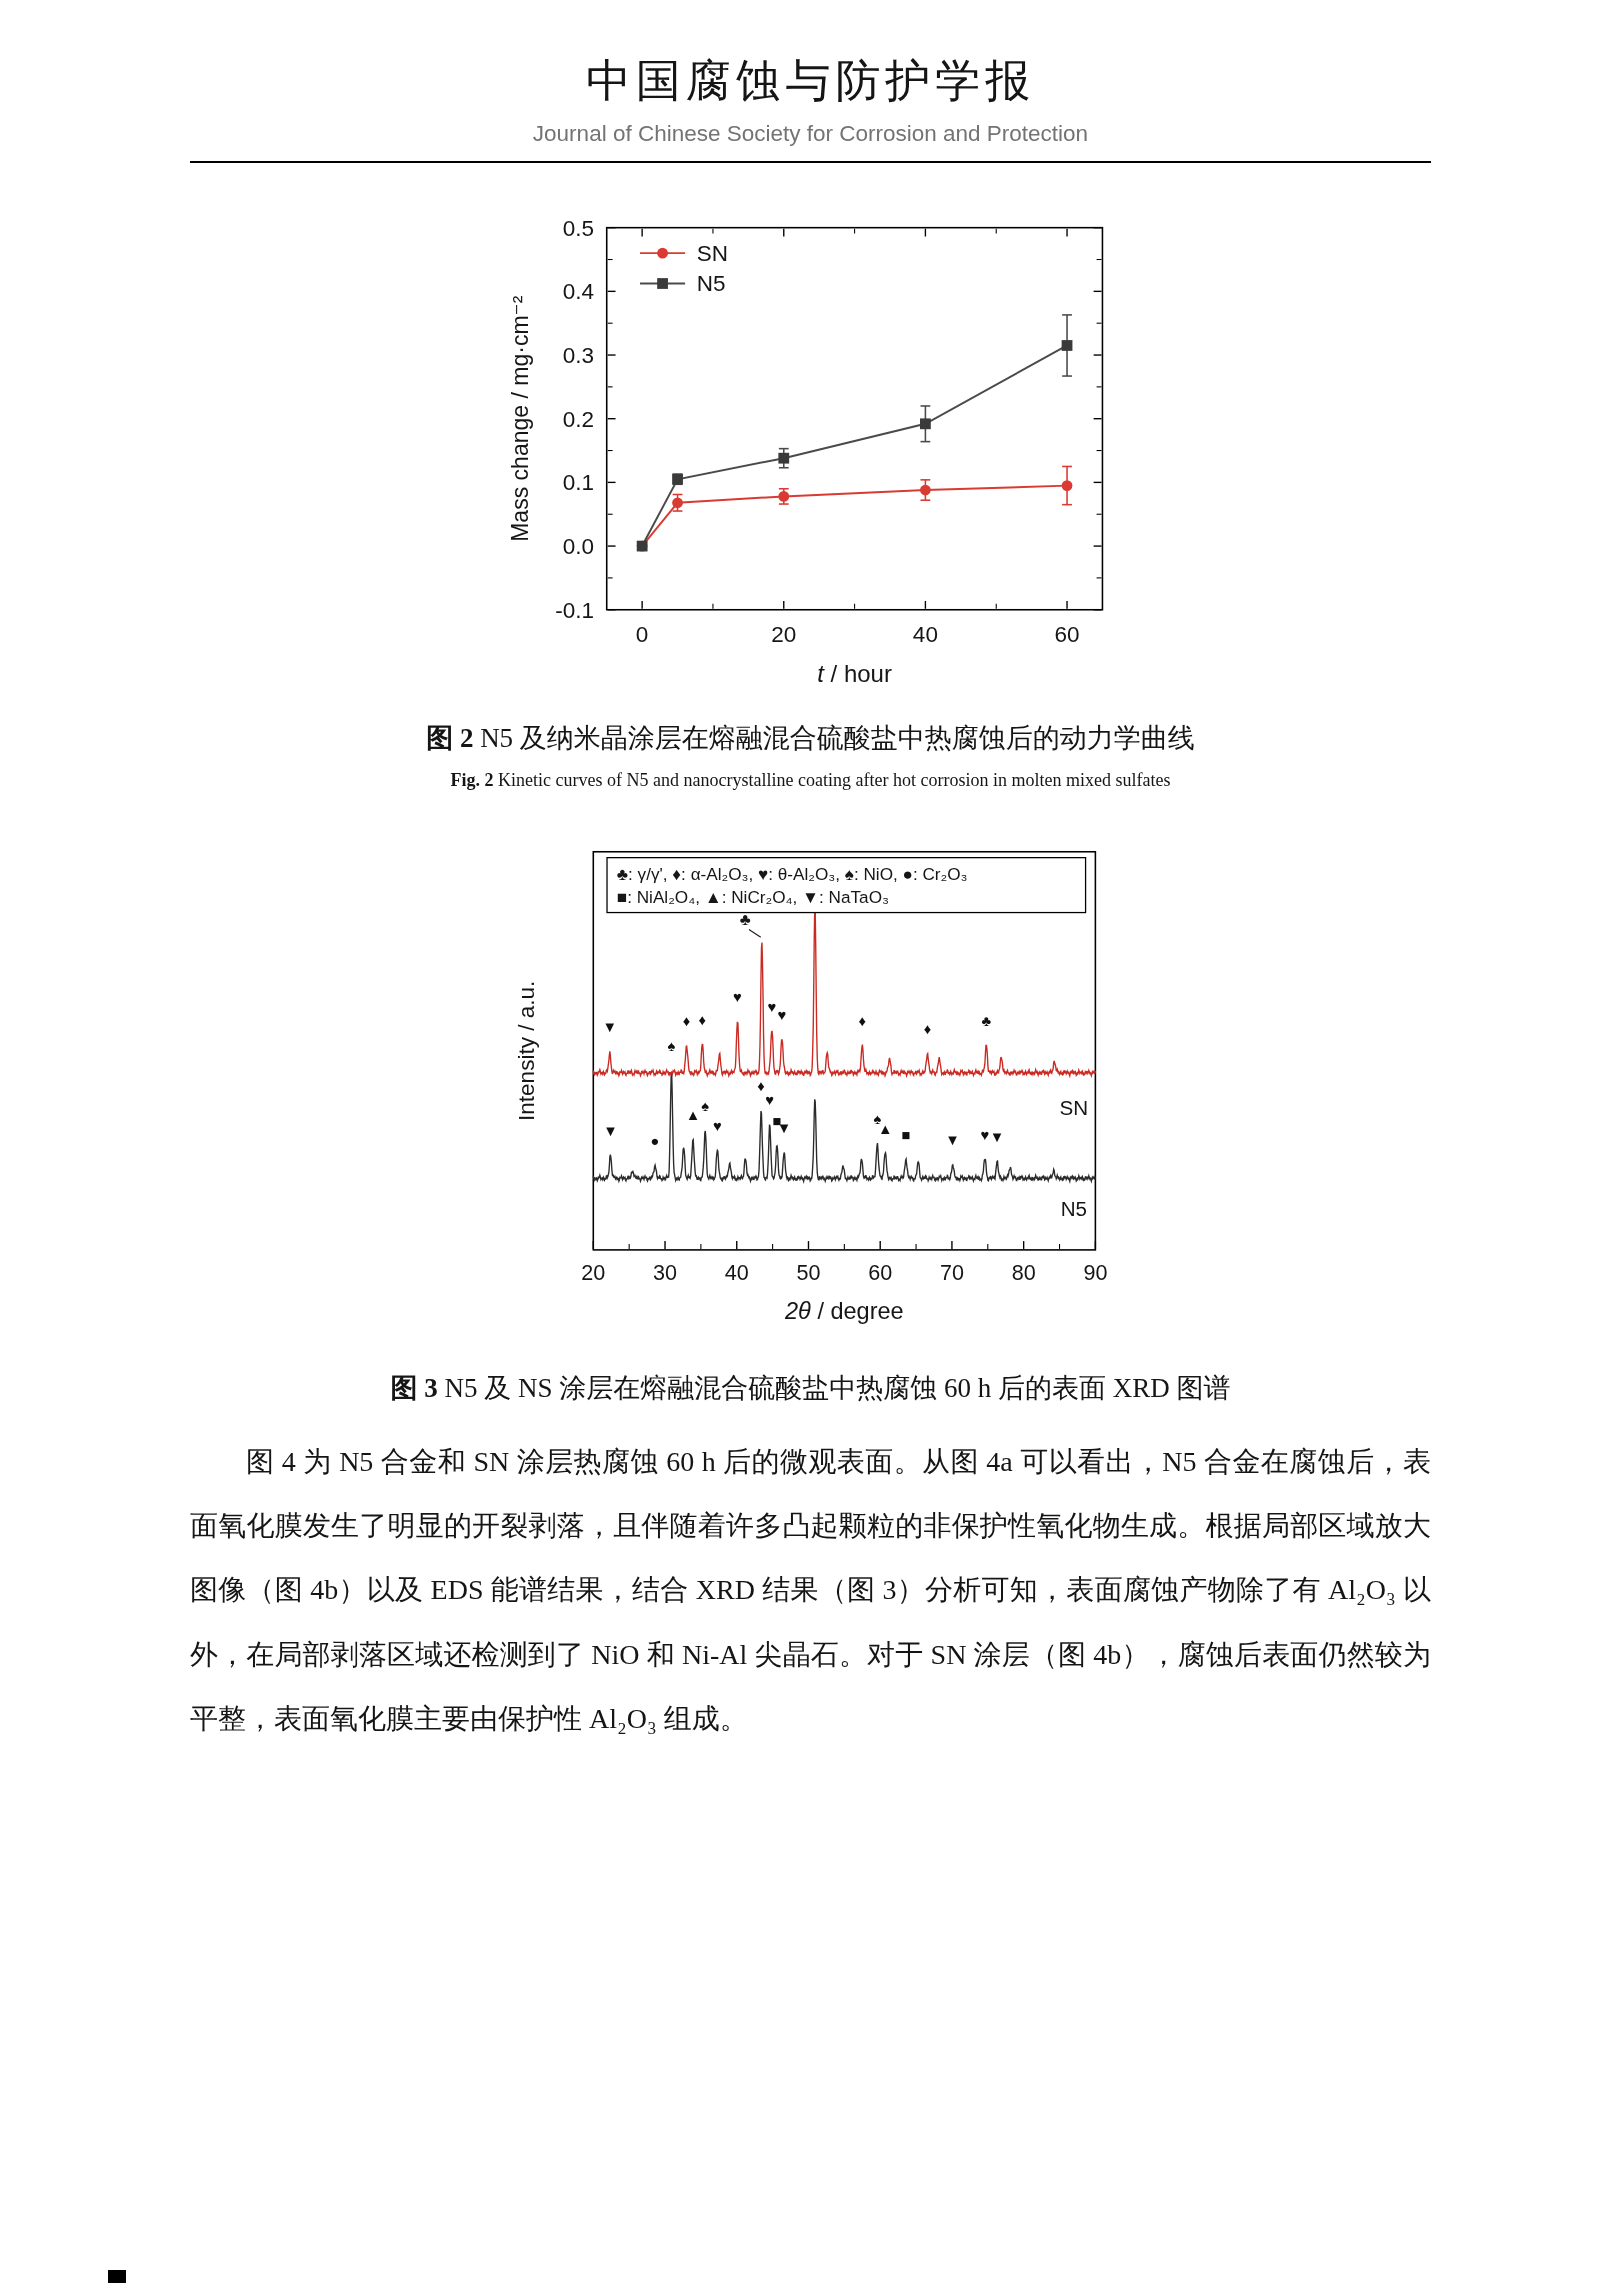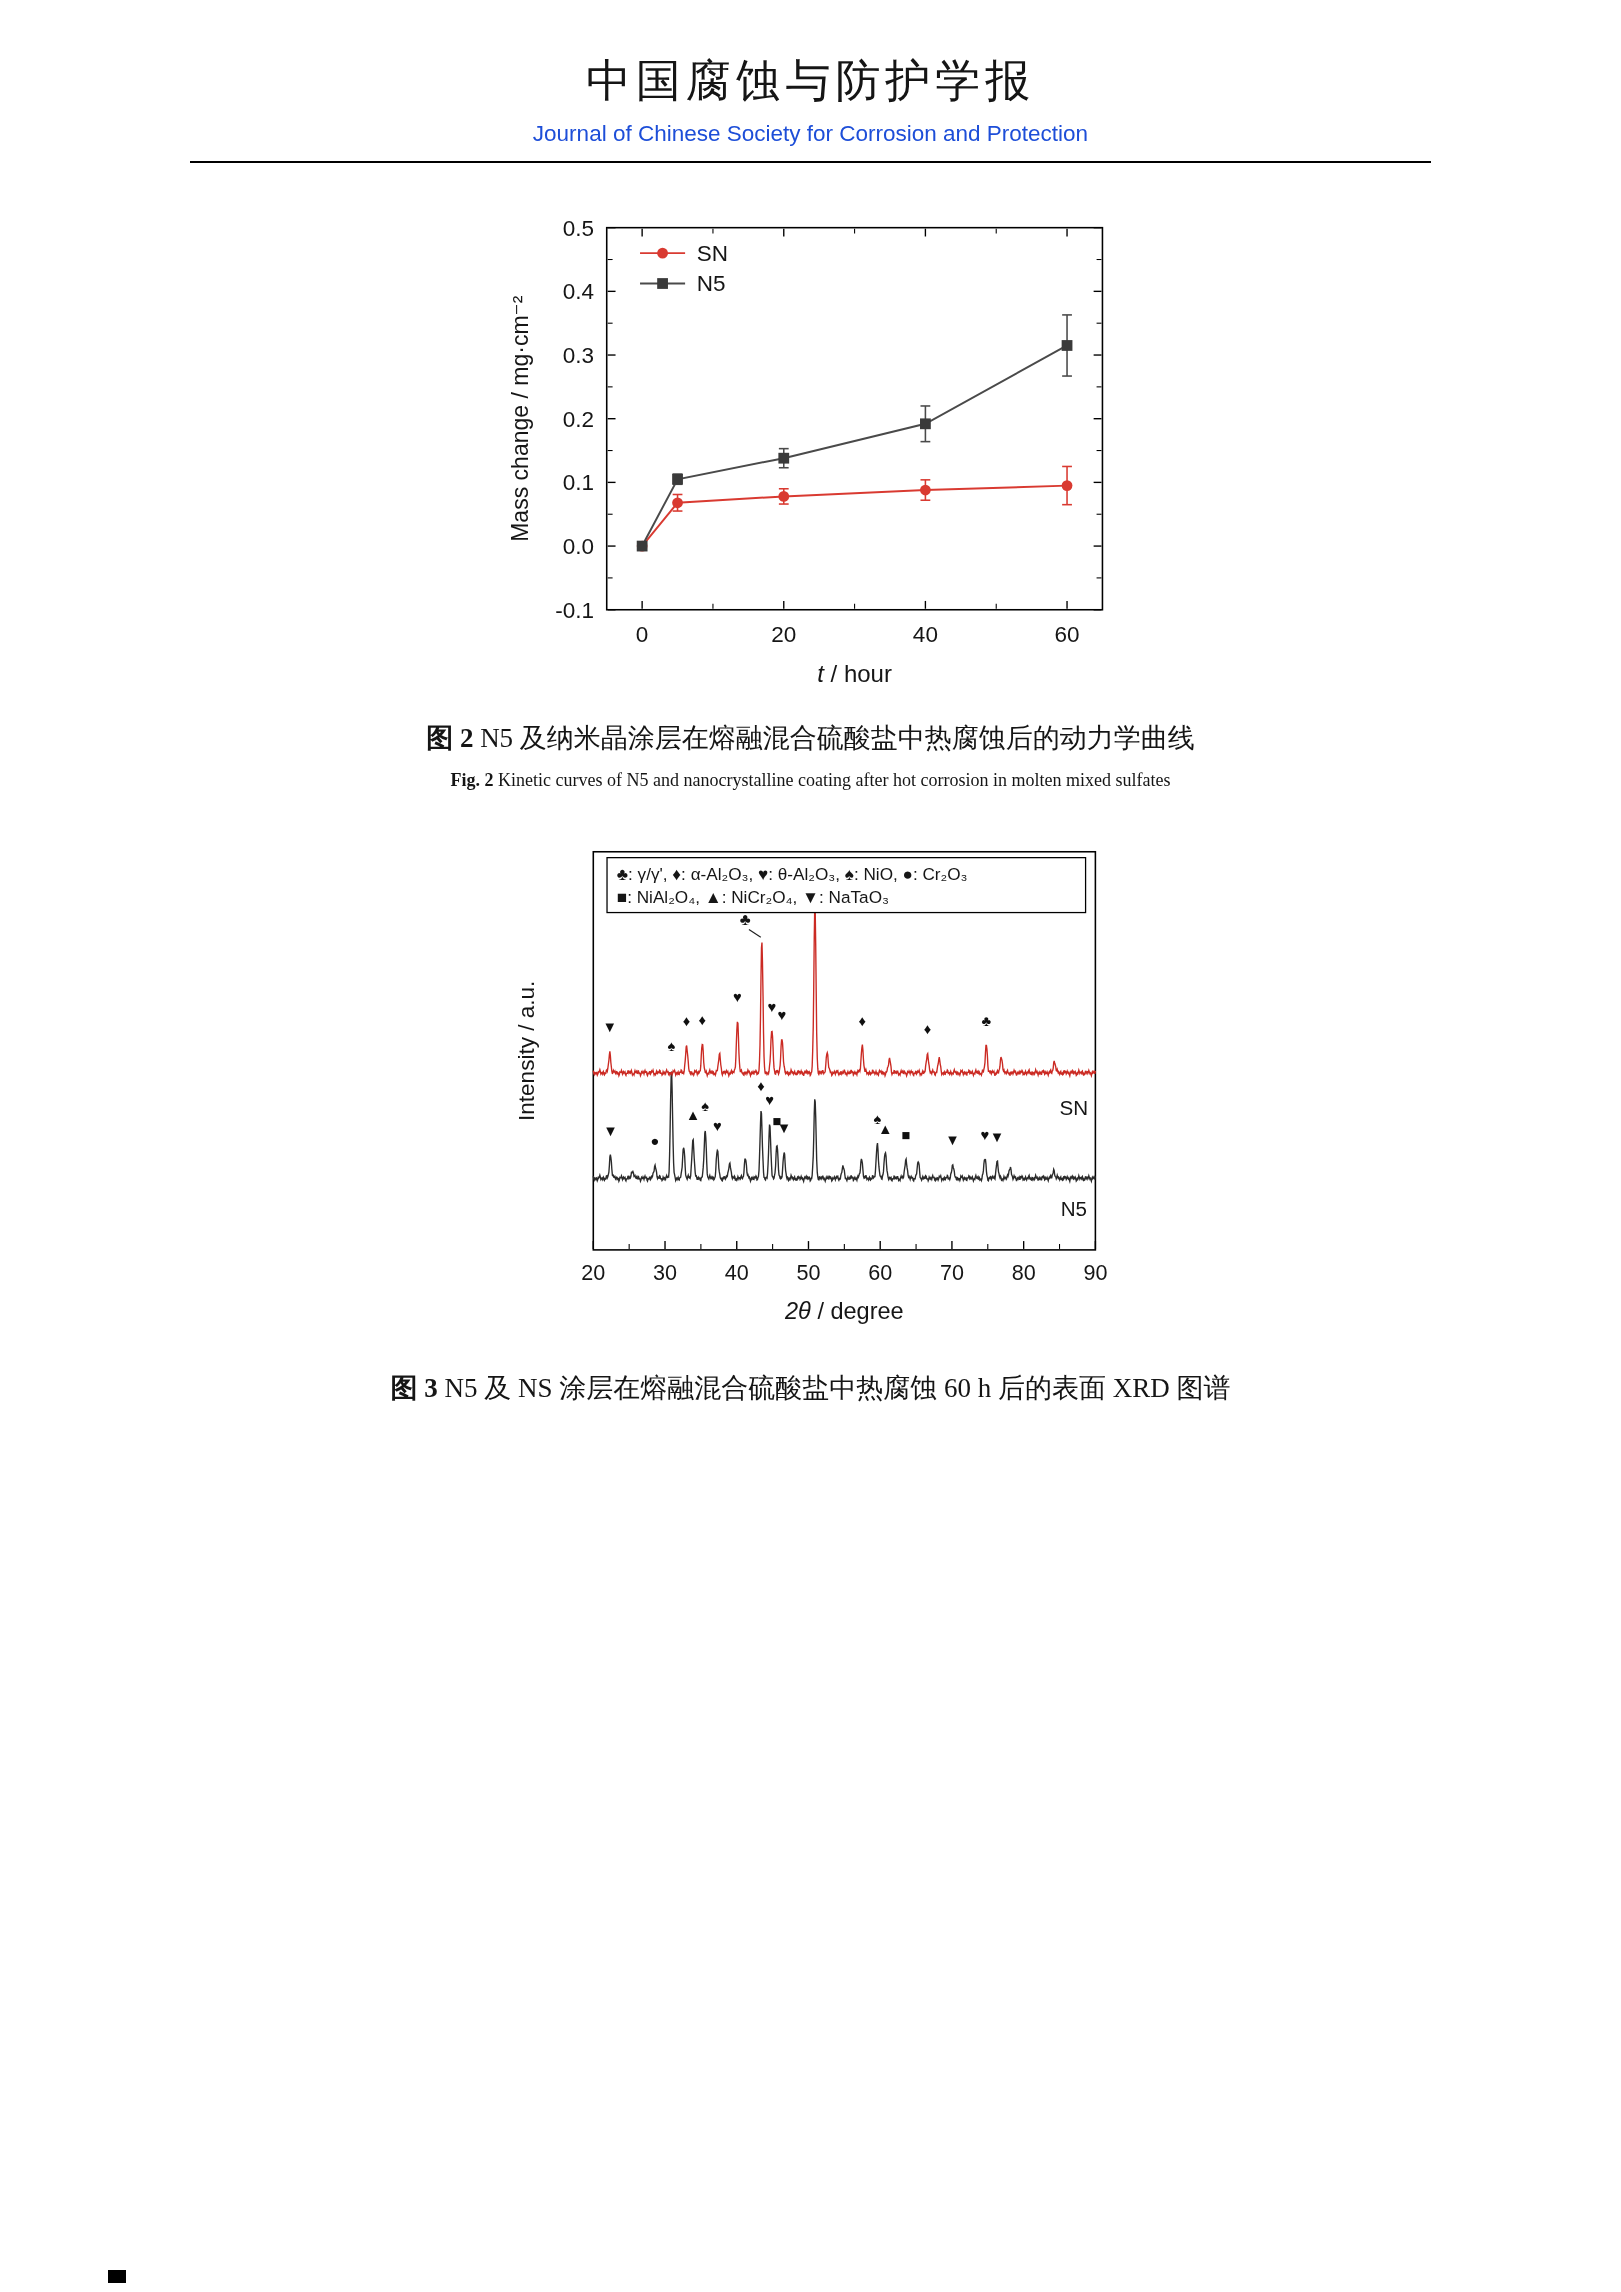--- a/index.html
+++ b/index.html
@@ -4,21 +4,21 @@
 <style>
   * { margin:0; padding:0; box-sizing:border-box; }
   html,body { background:#ffffff; }
   .page {
     width:1617px; height:2293px; margin:0 auto; background:#ffffff;
     position:relative; overflow:hidden; color:#151515;
     font-family:"Liberation Serif","DejaVu Serif",serif;
     padding:51px 188px 0 188px;
   }
   .jtitle { text-align:center; font-size:45px; letter-spacing:4.9px; font-weight:400; }
-  .jsub   { text-align:center; font-size:22.5px; margin-top:9.8px; color:#1d4ed8;
+  .jsub   { text-align:center; font-size:22.5px; margin-top:9.8px; color:#737373;
             font-family:"Liberation Sans","DejaVu Sans",sans-serif; }
   .rule   { border-top:2.9px solid #000; margin-top:14.7px; }
   .body-text {
     font-size:28px; line-height:2.3; text-align:justify; text-indent:2em;
     margin-top:33px;
   }
   .body-text.second { margin-top:23.5px; }
   figure { margin:0; text-align:center; }
   .fig2-wrap { margin-top:45px; }
   .fig3-wrap { margin-top:47px; }
@@ -210,16 +210,17 @@
         <line x1="417.14285714285717" y1="419" x2="417.14285714285717" y2="414" stroke="#000" stroke-width="1.1"></line>
         <line x1="490.2857142857143" y1="419" x2="490.2857142857143" y2="414" stroke="#000" stroke-width="1.1"></line>
         <line x1="563.4285714285714" y1="419" x2="563.4285714285714" y2="414" stroke="#000" stroke-width="1.1"></line>
         <text x="28" y="217" font-size="23" text-anchor="middle" font-family="&quot;Liberation Sans&quot;,&quot;DejaVu Sans&quot;,sans-serif" fill="#161616" transform="rotate(-90 28 217)">Intensity / a.u.</text>
         <text x="344" y="490" font-size="24" text-anchor="middle" font-family="&quot;Liberation Sans&quot;,&quot;DejaVu Sans&quot;,sans-serif" fill="#161616"><tspan font-style="italic">2θ</tspan><tspan>&nbsp;/ degree</tspan></text>
       </svg>
   </figure>
 
   <p class="caption"><span class="cap-label">图 3</span><span> N5 及 NS 涂层在熔融混合硫酸盐中热腐蚀 60 h 后的表面 XRD 图谱</span></p>
 
+  <p class="body-text second">图 4 为 N5 合金和 SN 涂层热腐蚀 60 h 后的微观表面。从图 4a 可以看出，N5 合金在腐蚀后，表面氧化膜发生了明显的开裂剥落，且伴随着许多凸起颗粒的非保护性氧化物生成。根据局部区域放大图像（图 4b）以及 EDS 能谱结果，结合 XRD 结果（图 3）分析可知，表面腐蚀产物除了有 Al₂O₃ 以外，在局部剥落区域还检测到了 NiO 和 Ni-Al 尖晶石。对于 SN 涂层（图 4b），腐蚀后表面仍然较为平整，表面氧化膜主要由保护性 Al₂O₃ 组成。</p>
 
   <div class="edge-mark"></div>
 </div>
 
 
 </body></html>

